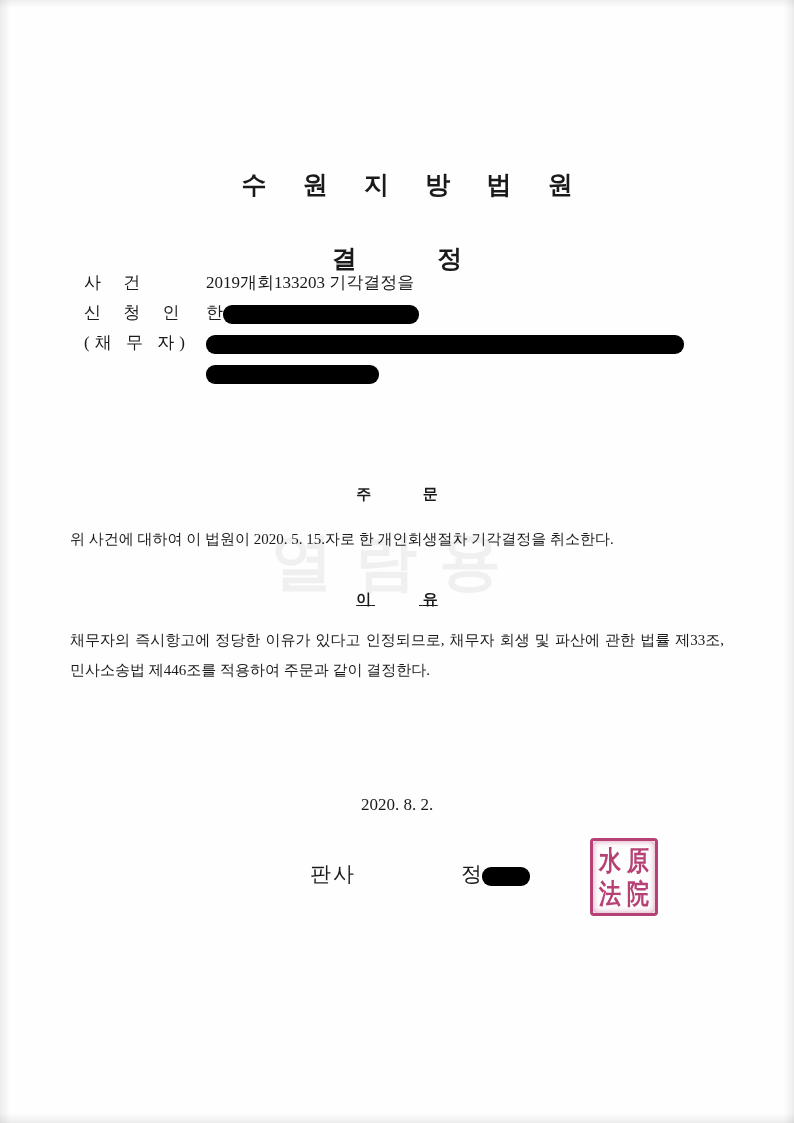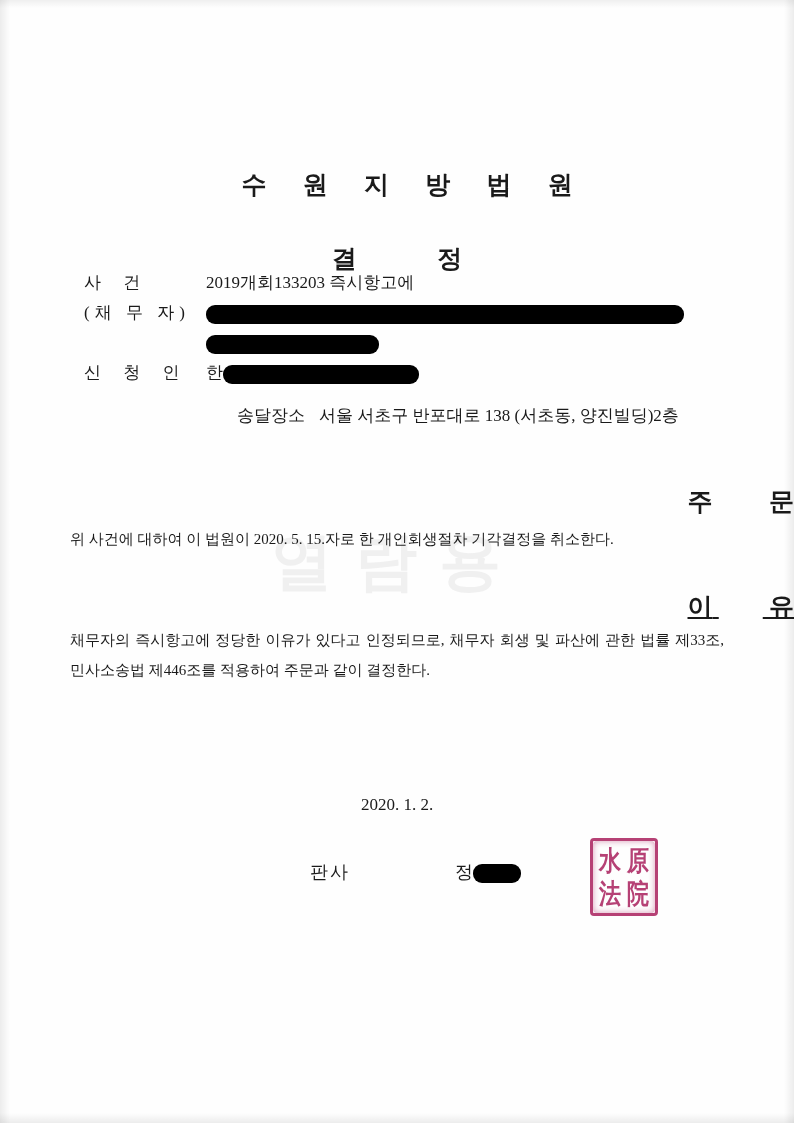--- a/index.html
+++ b/index.html
@@ -137,22 +137,22 @@
     left: 237px;
     top: 400px;
     font-size: 17px;
     line-height: 31px;
   }
   .addr-line .lbl { margin-right: 14px; }
 
   .section-head {
     position: absolute;
     left: 0; right: 0;
-    text-align: right;
-    font-size: 25px;
+    text-align: center;
+    font-size: 15px;
     font-weight: 700;
   }
   .section-head .gap { display: inline-block; width: 44px; }
   #head-juhmun { top: 485px; }
   #head-iyu { top: 590px; text-decoration: underline; }
 
   .para {
     position: absolute;
     left: 70px;
     width: 654px;
@@ -169,21 +169,21 @@
     left: 0; right: 0;
     top: 795px;
     text-align: center;
     font-size: 17px;
   }
 
   .judge-line {
     position: absolute;
     left: 310px;
     top: 860px;
-    font-size: 18px;
+    font-size: 21px;
     display: flex;
     align-items: flex-start;
   }
   .judge-label { letter-spacing: 2px; }
   .judge-name {
     margin-left: 105px;
     position: relative;
     white-space: nowrap;
   }
 
@@ -240,63 +240,60 @@
   <div class="doc-type">
     <span>결</span>
     <span class="gap"></span>
     <span>정</span>
   </div>
 
   <div class="fields">
 
     <div class="field-row">
       <div class="field-label">사        건</div>
-      <div class="field-value">2019개회133203   즉시항고에</div>
+      <div class="field-value">2019개회133203   기각결정을</div>
+    </div>
+
+    <div class="field-row">
+      <div class="field-label">신  청  인</div>
+      <div class="field-value">
+        <span>한</span><span class="redaction" style="width:196px;"></span>
+      </div>
     </div>
 
     <div class="field-row">
       <div class="field-label paren">(채 무 자)</div>
       <div class="field-value">
         <span class="redact-row"><span class="redaction" style="width:478px;"></span></span>
         <span class="redact-row"><span class="redaction" style="width:173px;"></span></span>
       </div>
     </div>
 
-    <div class="field-row">
-      <div class="field-label">신  청  인</div>
-      <div class="field-value">
-        <span>한</span><span class="redaction" style="width:196px;"></span>
-      </div>
-    </div>
-
   </div>
 
   <div class="addr-block">
-    <div class="addr-line">
-      <span class="lbl">송달장소</span><span>서울 서초구 반포대로 138 (서초동, 양진빌딩)2층</span>
-    </div>
   </div>
 
   <div class="section-head" id="head-juhmun">
     <span>주</span>
     <span class="gap"></span>
     <span>문</span>
   </div>
 
   <div class="para" id="para-juhmun">위 사건에 대하여 이 법원이 2020. 5. 15.자로 한 개인회생절차 기각결정을 취소한다.</div>
 
   <div class="section-head" id="head-iyu">
     <span>이</span>
     <span class="gap"></span>
     <span>유</span>
   </div>
 
   <div class="para" id="para-iyu">채무자의 즉시항고에 정당한 이유가 있다고 인정되므로, 채무자 회생 및 파산에 관한 법률 제33조, 민사소송법 제446조를 적용하여 주문과 같이 결정한다.</div>
 
-  <div class="date-line">2020. 1. 2.</div>
+  <div class="date-line">2020. 8. 2.</div>
 
   <div class="judge-line">
     <span class="judge-label">판사</span>
     <span class="judge-name"><span>정</span><span class="redaction" style="width:48px;"></span></span>
   </div>
 
   <div class="seal">
     <div class="seal-inner">
       <span>水</span>
       <span>原</span>

